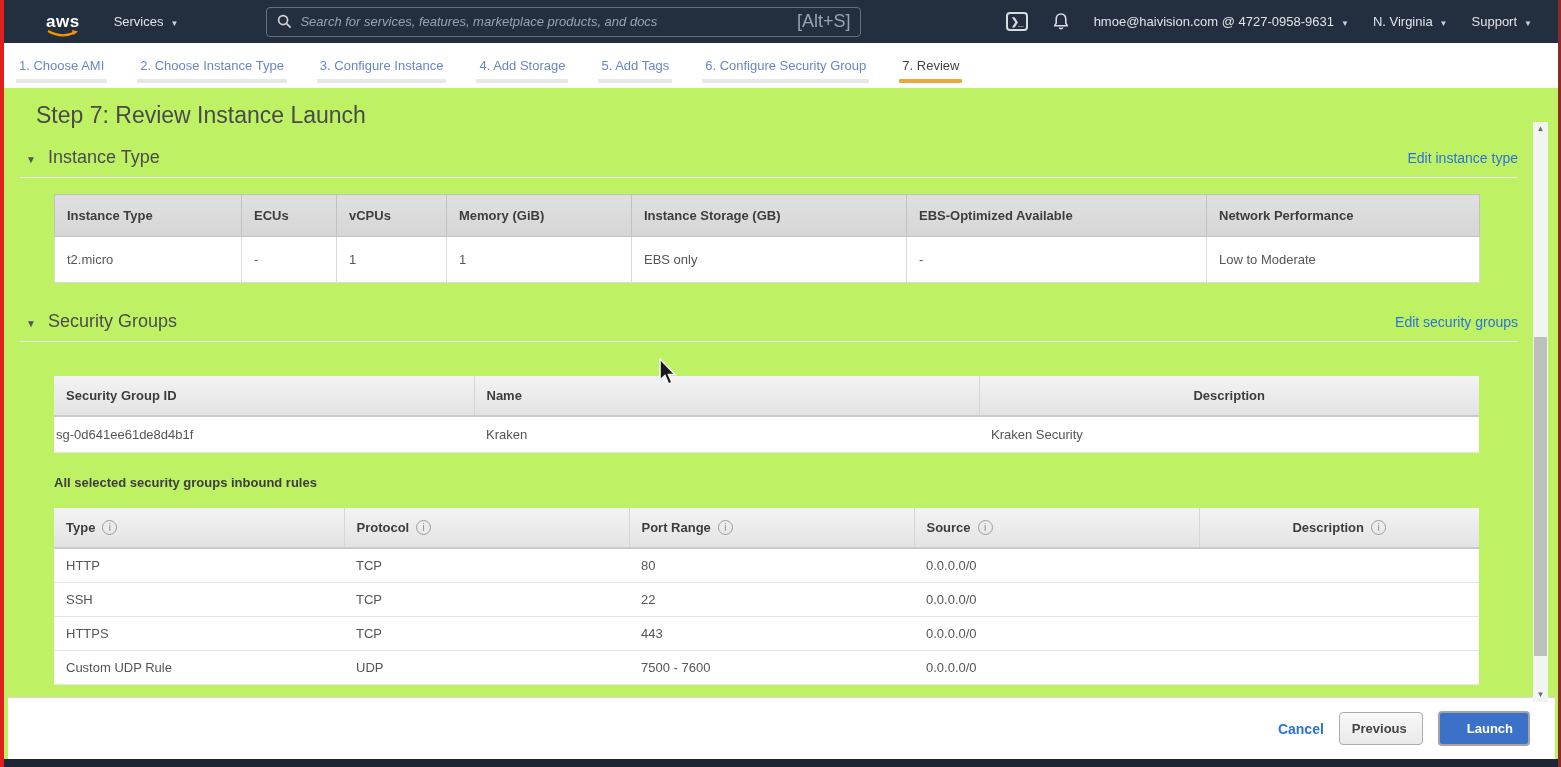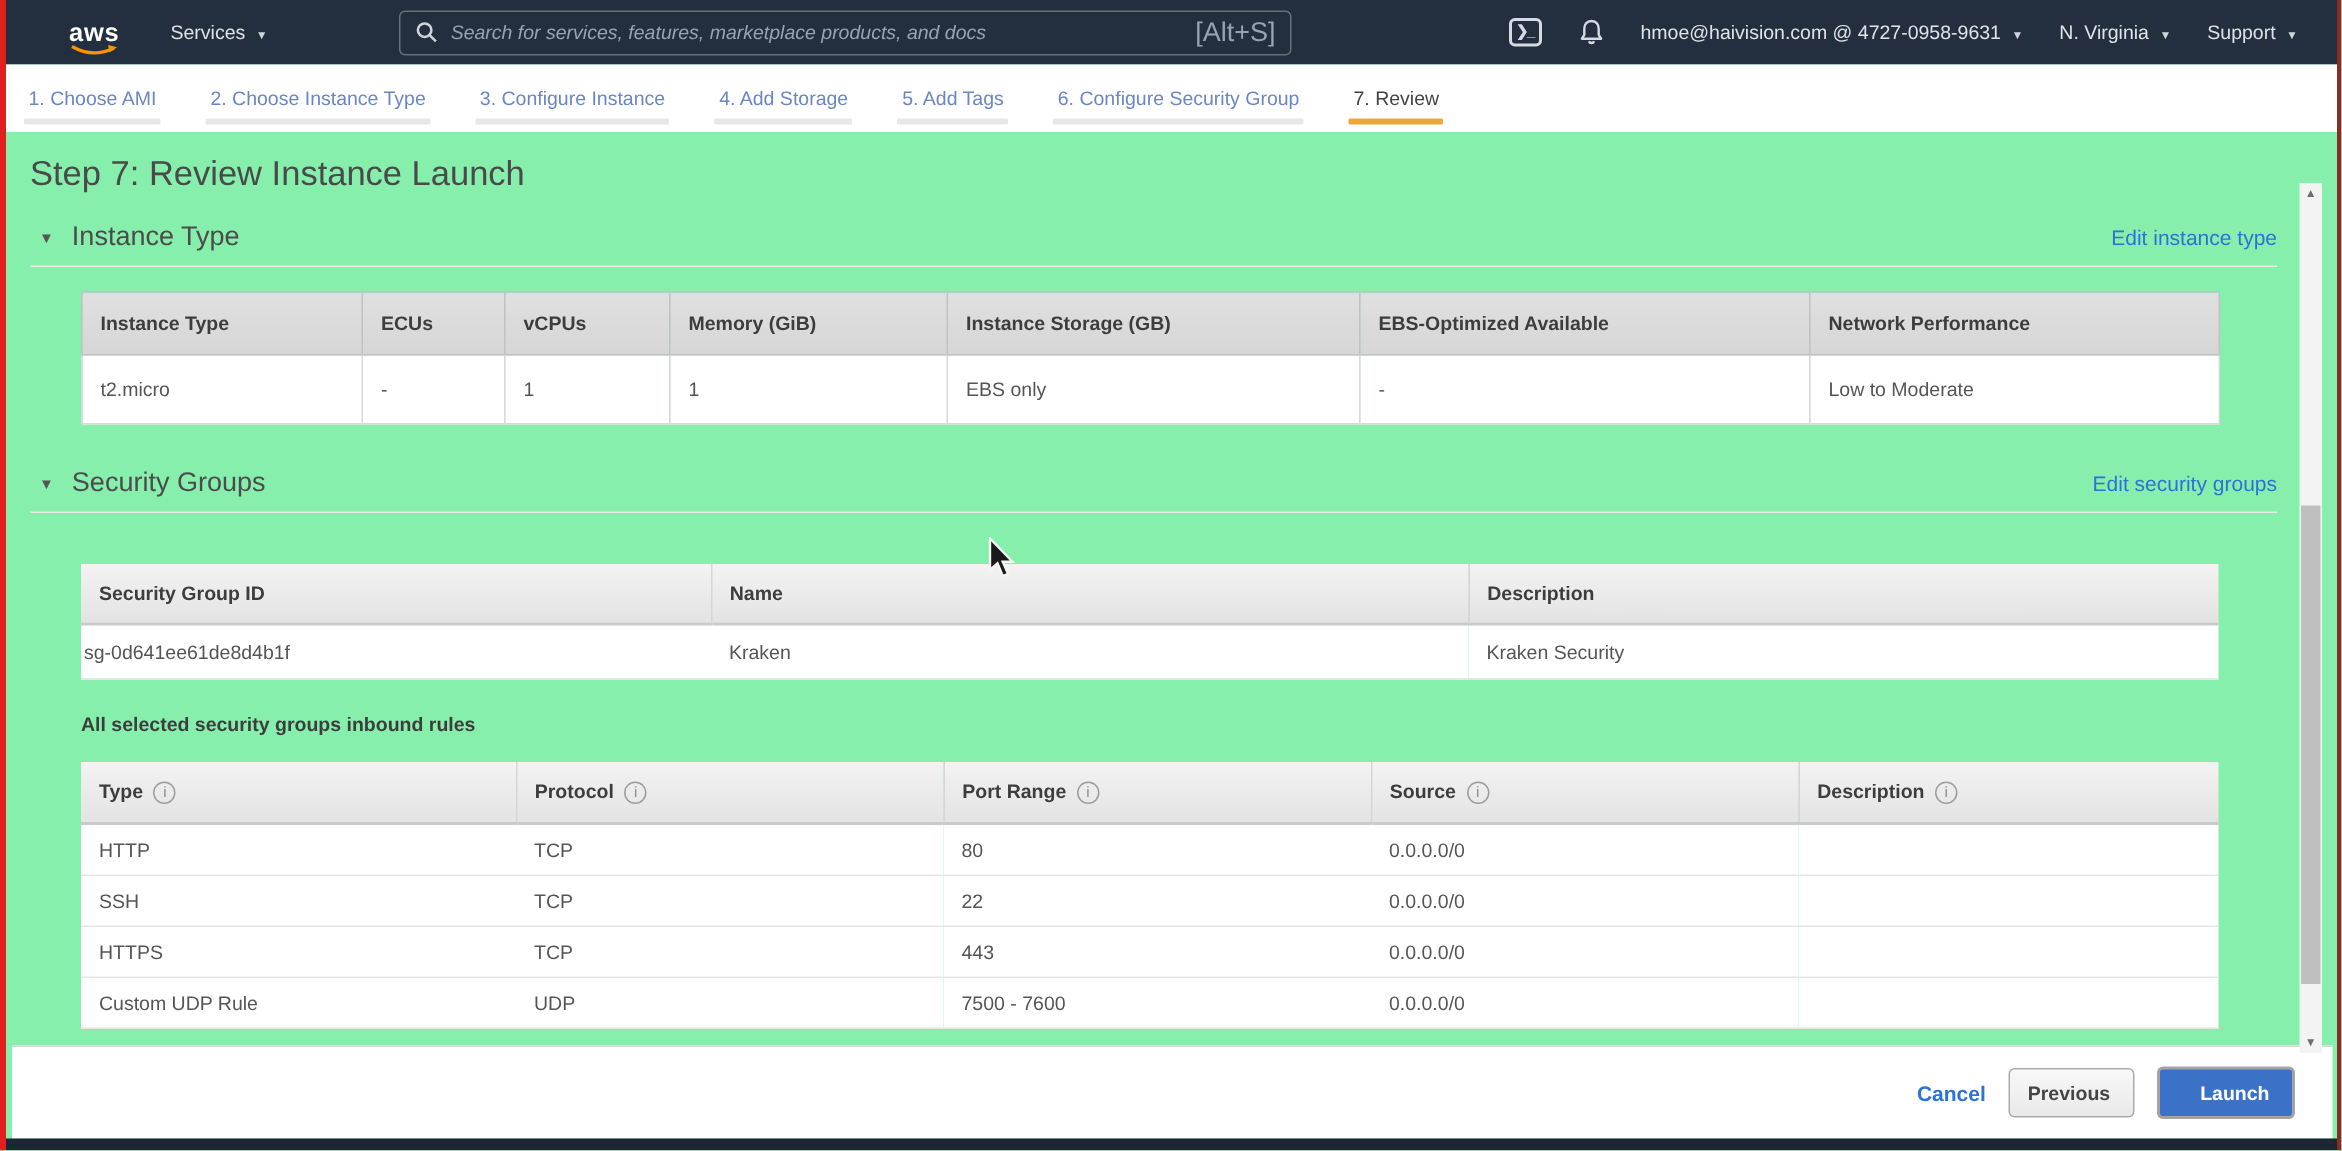--- a/index.html
+++ b/index.html
@@ -1,20 +1,20 @@
 <!DOCTYPE html>
 <html><head>
 <meta charset="utf-8">
 <style>
   * { box-sizing: border-box; margin: 0; padding: 0; }
   html,body { width:1561px; height:767px; }
   body { font-family:"Liberation Sans", sans-serif; background:#fff; overflow:hidden; }
 
   .frame { position:relative; width:1561px; height:767px; overflow:hidden;
-           border-left:4px solid #e01f1f; border-right:3px solid #8a2b26; background:#86efac; }
+           border-left:4px solid #e01f1f; border-right:3px solid #8a2b26; background:#bef264; }
 
   
   .topnav { height:43px; background:#232f3e; display:flex; align-items:center;
             padding:0 26px 0 42px; color:#dfe3e8; font-size:13px; }
   .logo { position:relative; margin-right:34px; cursor:pointer; }
   .logo-text { color:#fff; font-weight:bold; font-size:17px; letter-spacing:0.5px; }
   .logo-smile { position:absolute; left:1px; top:17px; }
   .nav-item { display:flex; align-items:center; color:#dfe3e8; cursor:pointer; white-space:nowrap; }
   .nav-item .caret::after { content:"▼"; font-size:8px; margin-left:7px; color:#cfd3da; }
   .services { margin-right:88px; }
@@ -35,42 +35,42 @@
                  background:#fff; }
   .tab { position:relative; height:100%; display:flex; align-items:center; padding:0 3px;
          font-size:13px; color:#6b86c6; cursor:pointer; white-space:nowrap; }
   .tab::after { content:""; position:absolute; left:0; right:0; bottom:5px; height:4px;
                 background:#e7e7e7; border-radius:1px; }
   .tab.active { color:#434343; cursor:default; }
   .tab.active::after { background:#eda63a; }
 
   
   .main { position:relative; padding:8px 0 0 16px; }
-  .page-title { font-size:23px; color:#4a4a4a; font-weight:400; margin:6px 0 14px 0; }
+  .page-title { font-size:23px; color:#4a4a4a; font-weight:400; margin:6px 0 14px 16px; }
 
   .section-header { display:flex; align-items:center; border-bottom:1px solid #eaeaea;
                     padding:4px 0 9px 6px; margin-right:40px; }
   .tri::after { content:"▼"; font-size:10px; color:#555; margin-right:12px; }
   .section-title { font-size:18px; color:#4c4c4c; }
   .edit-link { margin-left:auto; color:#2c72d9; font-size:14px; cursor:pointer; text-decoration:none; }
 
   table { border-collapse:collapse; table-layout:fixed; font-size:13px; }
 
   
   .itable { width:1425px; margin:16px 0 24px 34px; }
   .itable th { background:linear-gradient(#e0e0e0,#d6d6d6); border:1px solid #c2c2c2;
                text-align:left; font-weight:bold; color:#3d3d3d; padding:13px 12px; }
   .itable td { background:#fff; border:1px solid #d9d9d9; padding:15px 12px; color:#555; }
 
   
   .gtable { width:1425px; margin-left:34px; }
   .gtable th { background:linear-gradient(#f3f3f3,#e3e3e3); border-bottom:2px solid #cacaca;
                border-right:1px solid #d6d6d6; text-align:left; font-weight:bold; color:#3d3d3d;
                padding:12px 12px; }
-  .gtable th:last-child { border-right:none; }
+  .gtable th:last-child { border-right:none;text-align:center; }
   .gtable td { padding:10px 12px; color:#555; border-bottom:1px solid #e5e5e5; background:#fff; }
   .gtable td.tight { padding-left:2px; }
   .sgtable { margin-top:34px; }
 
   .inbound-title { font-size:13px; font-weight:bold; color:#3d3d3d; margin:22px 0 18px 34px; }
 
   .rtable td { padding:9px 12px; }
 
   .info-icon { display:inline-block; width:15px; height:15px; border:1px solid #9d9d9d;
                border-radius:50%; color:#8c8c8c; font-size:10px; line-height:13px;

